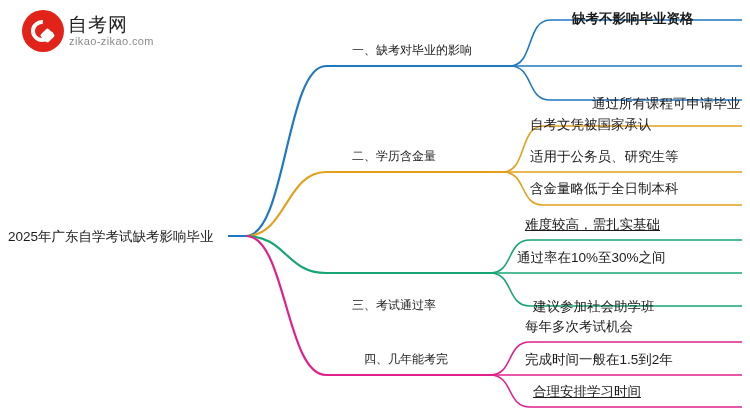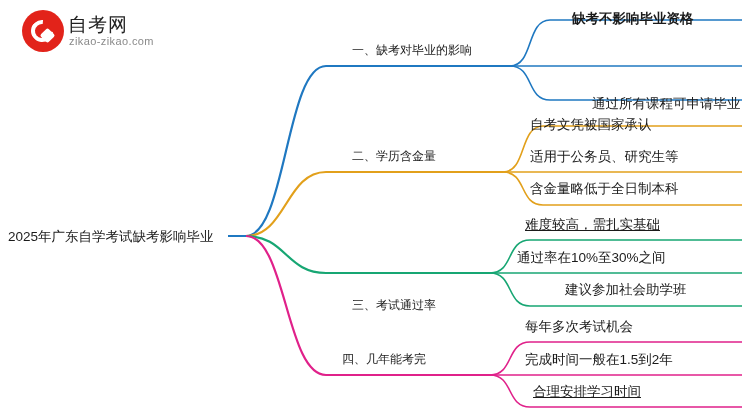--- a/index.html
+++ b/index.html
@@ -133,30 +133,30 @@
     <path d="M490 375 C 514 375, 506 342, 530 342 L 742 342" stroke="#e0218a" stroke-width="1.6" fill="none"></path>
     <path d="M490 375 L 742 375" stroke="#e0218a" stroke-width="1.6" fill="none"></path>
     <path d="M490 375 C 514 375, 506 407, 530 407 L 742 407" stroke="#e0218a" stroke-width="1.6" fill="none"></path>
   </svg>
 
   <div class="label root" style="left:8px; top:230px;">2025年广东自学考试缺考影响毕业</div>
 
   <div class="label branch" style="left:352px; top:44px;">一、缺考对毕业的影响</div>
   <div class="label branch" style="left:352px; top:150px;">二、学历含金量</div>
   <div class="label branch" style="left:352px; top:251px;margin-top:48px;">三、考试通过率</div>
-  <div class="label branch" style="left:342px; top:353px;text-align:center;">四、几年能考完</div>
+  <div class="label branch" style="left:364px; top:353px;text-align:center;">四、几年能考完</div>
 
   <div class="label leaf" style="left:572px; top:12px;font-weight:bold;">缺考不影响毕业资格</div>
   <div class="label leaf" style="left:592px; top:77px;margin-top:20px;">通过所有课程可申请毕业</div>
 
   <div class="label leaf" style="left:530px; top:118px;">自考文凭被国家承认</div>
   <div class="label leaf" style="left:530px; top:150px;">适用于公务员、研究生等</div>
   <div class="label leaf" style="left:530px; top:182px;">含金量略低于全日制本科</div>
 
   <div class="label leaf" style="left:525px; top:218px;text-decoration:underline;">难度较高，需扎实基础</div>
   <div class="label leaf" style="left:517px; top:251px;">通过率在10%至30%之间</div>
-  <div class="label leaf" style="left:533px; top:283px;margin-left:32px;">建议参加社会助学班</div>
+  <div class="label leaf" style="left:533px; top:300px;">建议参加社会助学班</div>
 
   <div class="label leaf" style="left:525px; top:320px;">每年多次考试机会</div>
   <div class="label leaf" style="left:525px; top:353px;">完成时间一般在1.5到2年</div>
   <div class="label leaf" style="left:533px; top:385px;text-decoration:underline;">合理安排学习时间</div>
 
 </div>
 
 </body></html>

